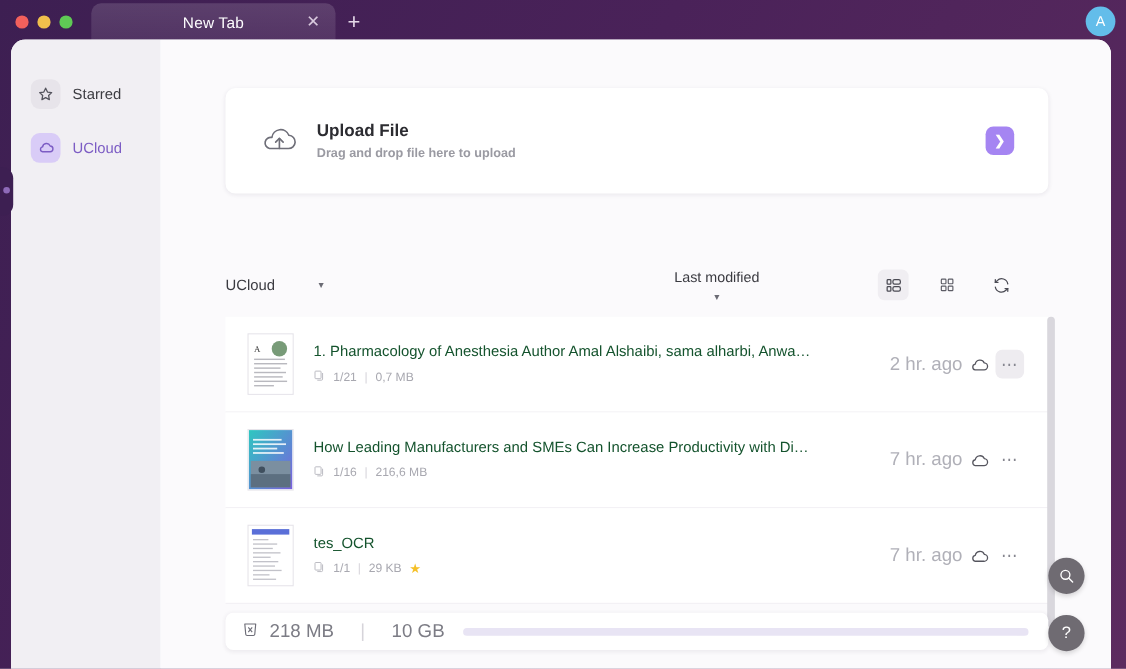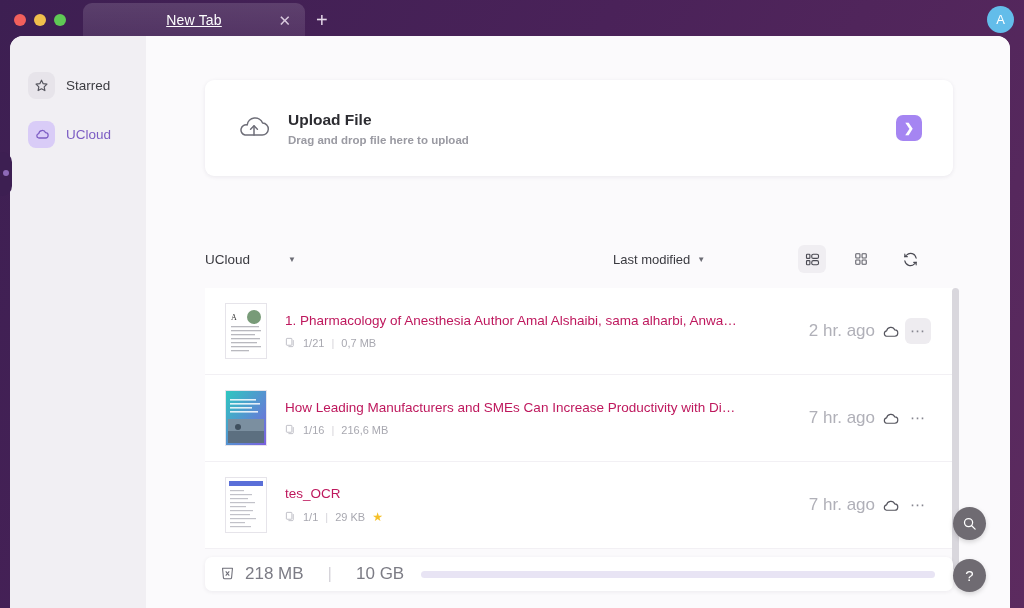--- a/index.html
+++ b/index.html
@@ -25,21 +25,21 @@
   .light.green { background: #5fc955; }
 
   #tab {
     position: absolute; left: 83px; top: 3px;
     width: 222px; height: 34px;
     background: linear-gradient(180deg, rgba(255,255,255,.14), rgba(255,255,255,.09));
     border-radius: 9px 9px 0 0;
     display: flex; align-items: center; justify-content: center;
   }
   #tab-title {
-    color: #fdfdfe; font-size: 14px; letter-spacing: .2px; text-decoration: underline;
+    color: #fdfdfe; font-size: 14px; letter-spacing: .2px;
   }
   #tab-close {
     position: absolute; right: 14px; top: 50%; transform: translateY(-50%);
     color: #d8c9dd; font-size: 15px; line-height: 1; font-weight: 300;
   }
   #newtab {
     position: absolute; left: 316px; top: 10px;
     color: #e4d8e8; font-size: 20px; font-weight: 300; line-height: 20px;
   }
   #avatar {
@@ -117,21 +117,21 @@
   
   #toolbar {
     position: absolute; left: 59px; top: 203px;
     width: 748px; height: 40px;
     display: flex; align-items: center;
   }
   #folder-select { display: flex; align-items: center; gap: 38px; font-size: 13.5px; color: #3a3a40; }
   .caret { font-size: 8px; color: #6b6b74; }
   #sort-select {
     position: absolute; left: 408px; display: flex; align-items: center; gap: 7px;
-    font-size: 13px; color: #3a3a40;
+    font-size: 13px; color: #3a3a40; flex-direction: column;
   }
   #view-buttons {
     position: absolute; right: 29px; display: flex; align-items: center; gap: 21px;
   }
   .vbtn {
     width: 28px; height: 28px; border-radius: 6px;
     display: flex; align-items: center; justify-content: center;
   }
   .vbtn.active { background: #f0eef2; }
 
@@ -142,21 +142,21 @@
     display: flex; align-items: center; position: relative;
     border-bottom: 1px solid #f2f0f4;
   }
   .thumb {
     width: 42px; height: 56px; margin-left: 20px;
     border: 1px solid #e6e4ea; background: #fff;
     overflow: hidden; flex-shrink: 0;
   }
   .file-info { margin-left: 18px; flex: 1; min-width: 0; }
   .file-name {
-    font-size: 13.5px; color: #be185d; margin-bottom: 9px;
+    font-size: 13.5px; color: #14532d; margin-bottom: 9px;
     white-space: nowrap; overflow: hidden;
   }
   .file-meta { display: flex; align-items: center; gap: 7px; font-size: 11px; color: #a8a8b0; }
   .meta-sep { color: #d6d4da; }
   .star { color: #f5c028; font-size: 12px; }
   .file-time { font-size: 17px; color: #b0b0b8; width: 86px; text-align: right; }
   .cloud-btn { width: 30px; display: flex; justify-content: center; }
   .dots-btn {
     width: 26px; height: 26px; margin-right: 22px; border-radius: 6px;
     display: flex; align-items: center; justify-content: center;

